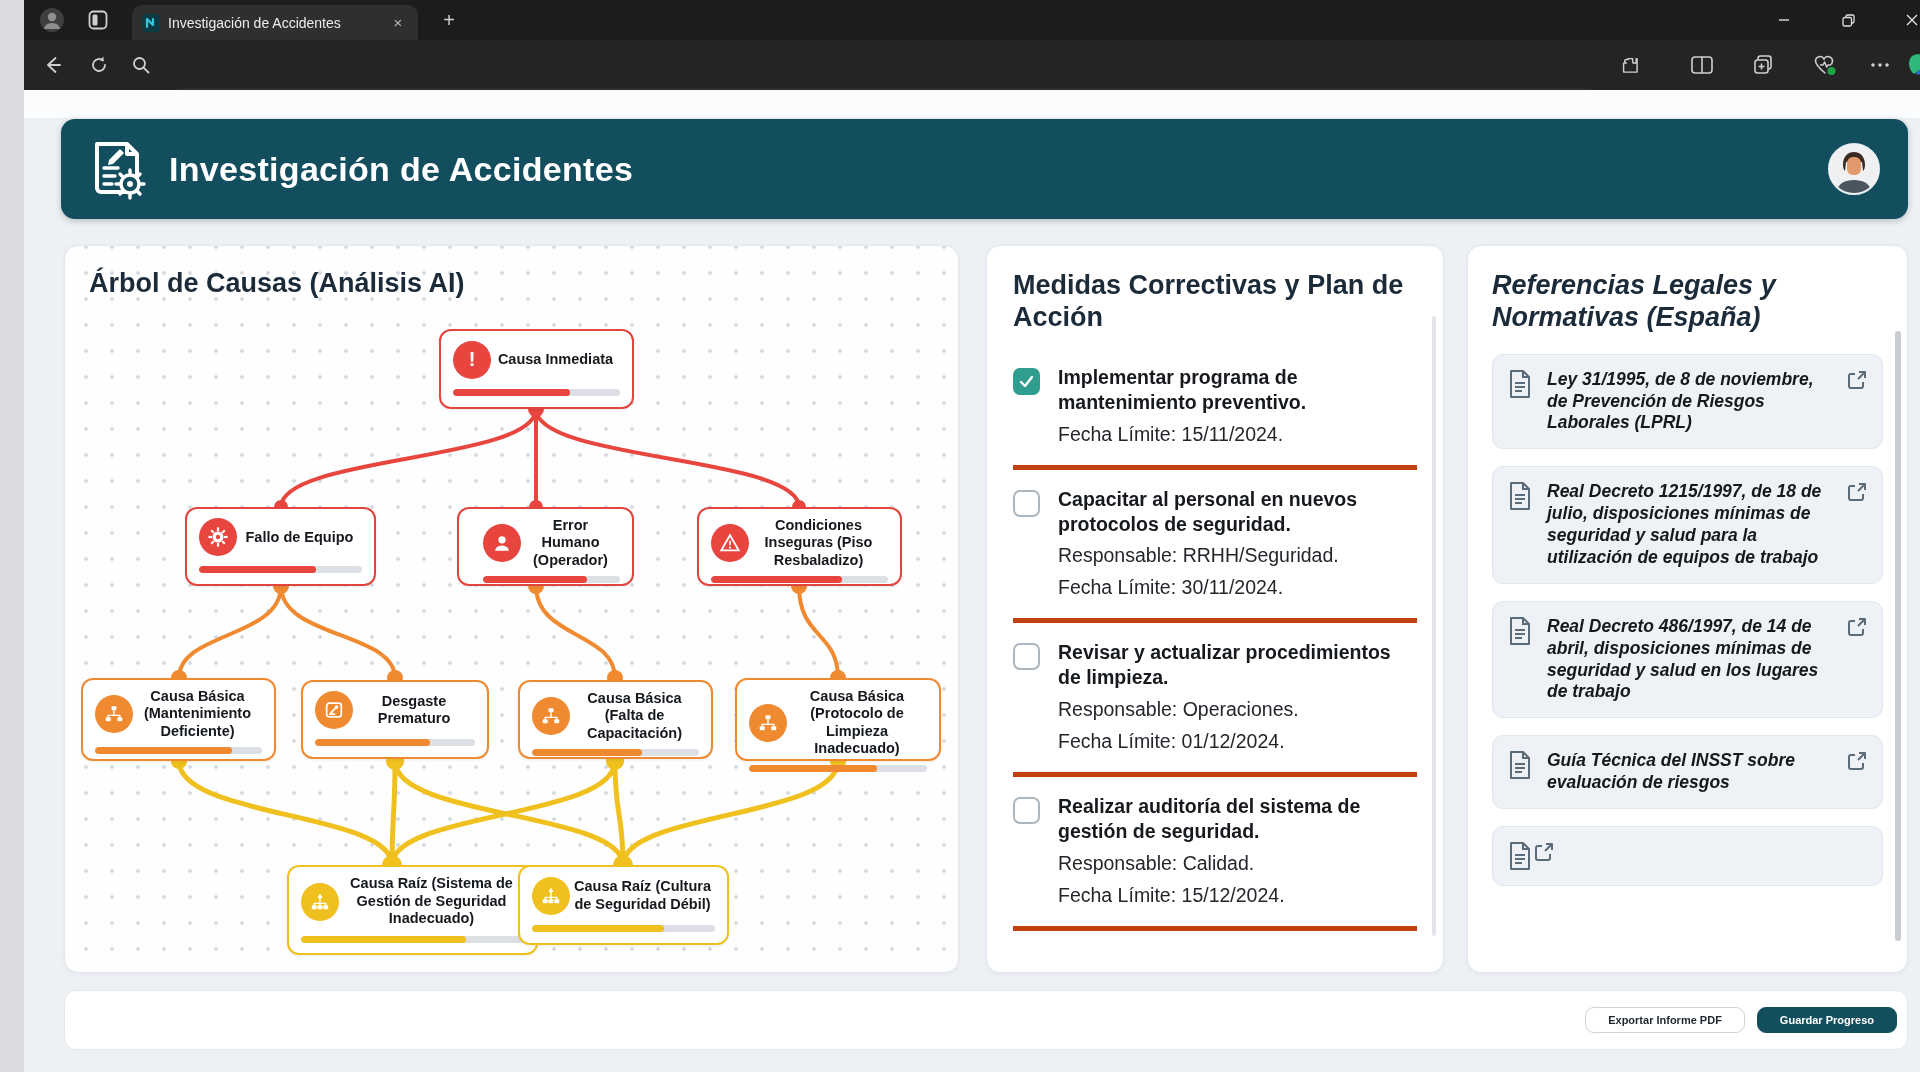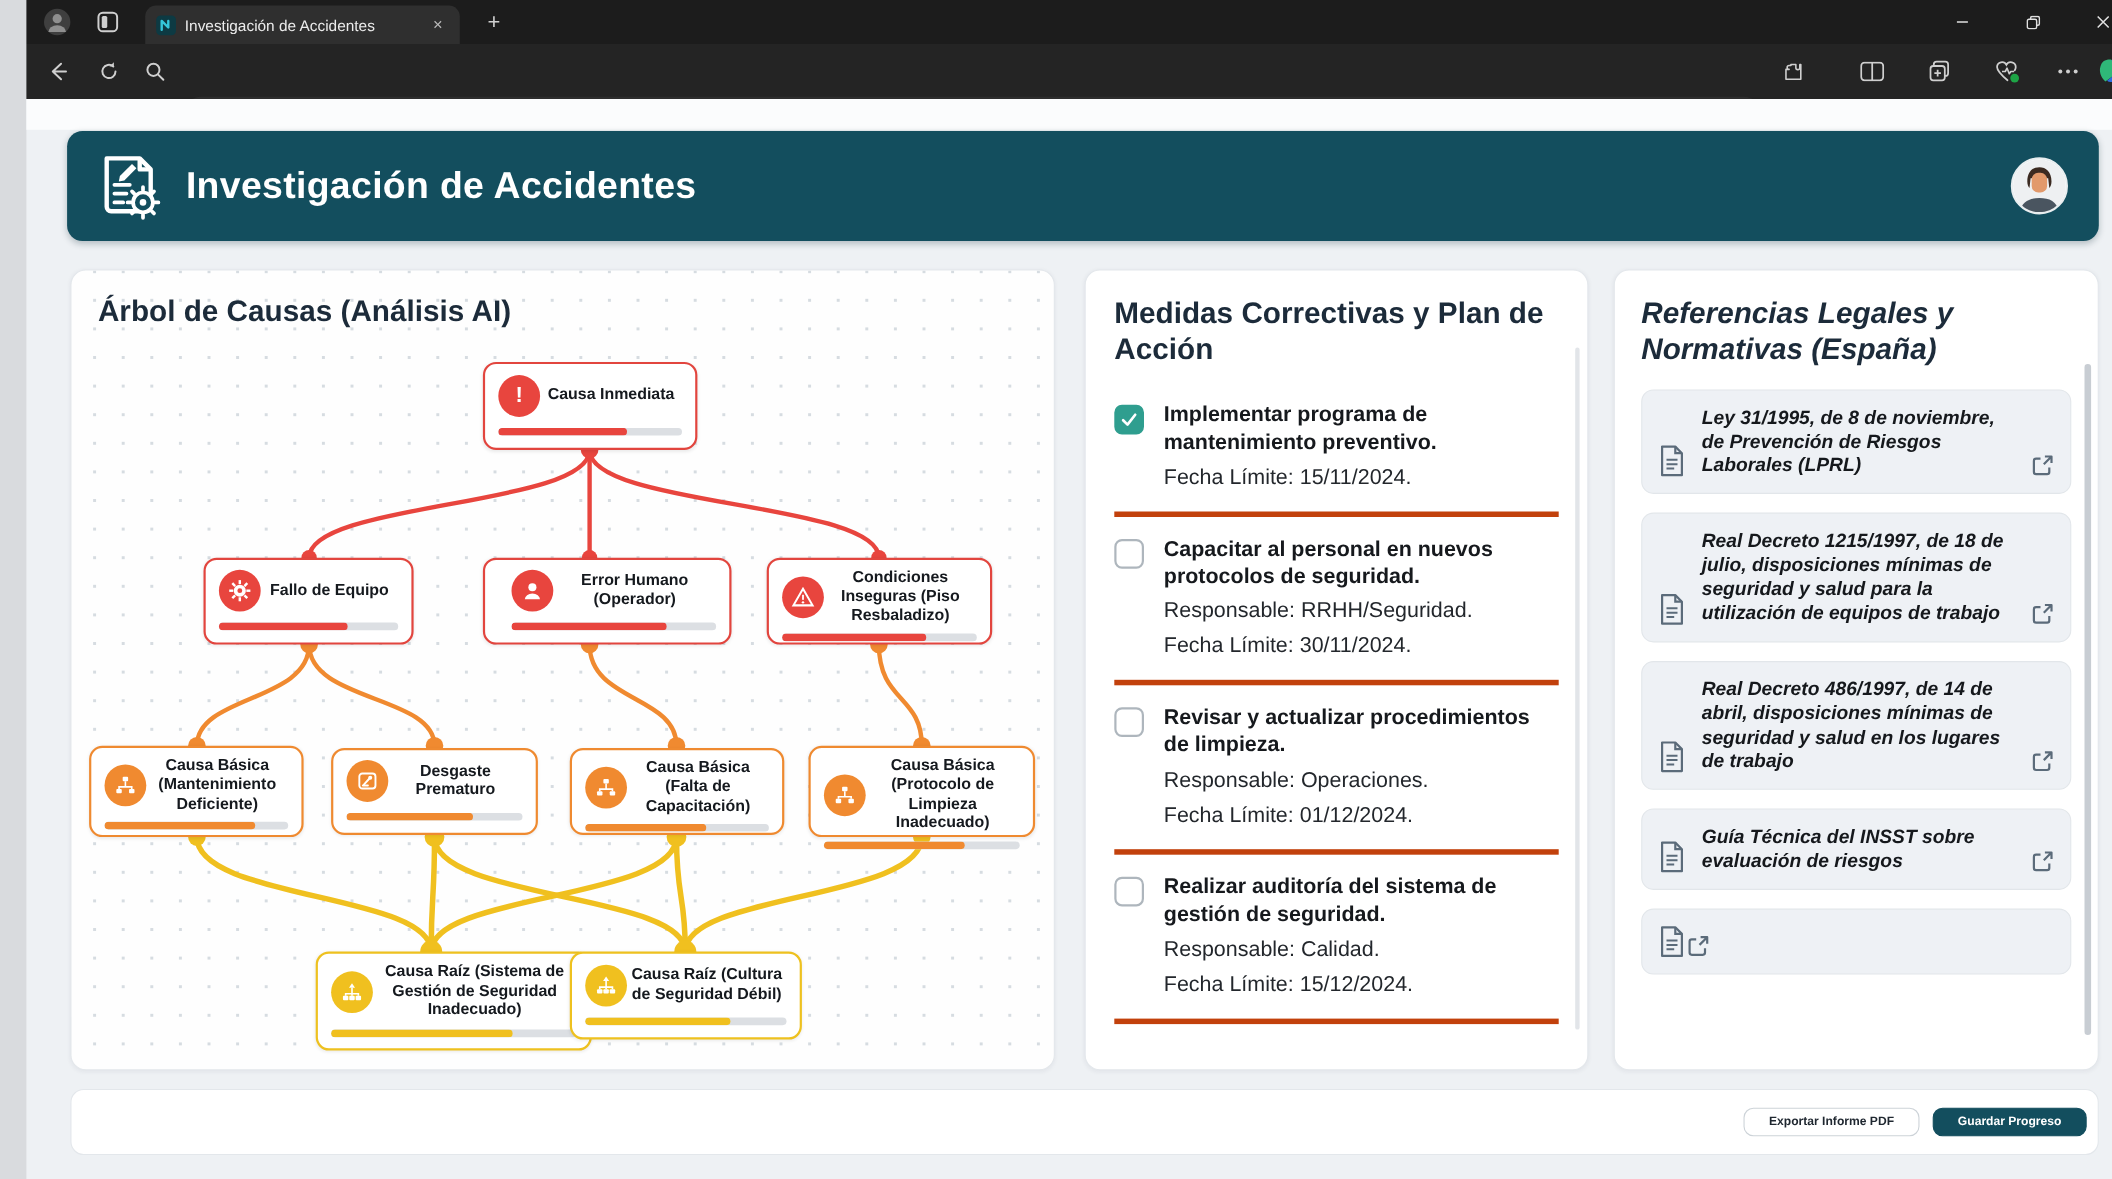--- a/index.html
+++ b/index.html
@@ -58,21 +58,21 @@
   .checkbox { width:27px; height:27px; border-radius:7px; border:2px solid #aeb6bd; background:#fff; flex:none; margin-top:3px; display:flex; align-items:center; justify-content:center; }
   .checkbox.checked { background:#2f9e8f; border-color:#2f9e8f; }
   .checkbox svg { display:none; } .checkbox.checked svg { display:block; }
   .mtext { margin-left:18px; }
   .mtask { font-size:19.5px; font-weight:700; color:#16191d; line-height:1.28; }
   .mmeta { font-size:19.5px; color:#23272c; line-height:1.28; margin-top:7px; }
   .mscroll { position:absolute; right:7px; top:70px; width:4px; height:620px; border-radius:2px; background:#e2e5e9; }
 
   
   .refs-panel { left:1443px; width:441px; padding:24px 24px;font-style:italic; }
-  .refcard { display:flex; align-items:flex-end; background:#eef1f5; border:1px solid #e2e6ea; border-radius:11px; padding:14px 14px; margin-bottom:17px; }
+  .refcard { display:flex; align-items:flex-start; background:#eef1f5; border:1px solid #e2e6ea; border-radius:11px; padding:14px 14px; margin-bottom:17px; }
   .refcard .rtext { flex:1; font-size:17.5px; font-weight:700; color:#15181c; line-height:1.25; margin:0 10px 0 14px; }
   .rscroll { position:absolute; right:6px; top:85px; width:6px; height:610px; border-radius:3px; background:#c8cdd3; }
 
   
   .bottombar { position:absolute; left:40px; top:900px; width:1844px; height:60px; background:#fff; border:1px solid #e3e7eb; border-radius:12px; display:flex; align-items:center; justify-content:flex-end; padding:0 10px; }
   .btn { height:26px; border-radius:9px; font-size:11px; font-weight:700; display:flex; align-items:center; justify-content:center; padding:0 22px; }
   .btn-outline { background:#fff; border:1px solid #cdd3d8; color:#1f2730; margin-right:12px; }
   .btn-primary { background:#134e5e; color:#fff; border:1px solid #134e5e; }
 
   svg { display:block; }
@@ -313,21 +313,21 @@
               </g>
               <circle cx="12" cy="12" r="2.4" fill="#e8453e"></circle>
             </svg>
         </span>
         <span class="nlabel">Fallo de Equipo</span>
         <span class="ptrack">
             <span class="pfill" style="display: block; width: 72%;"></span>
           </span>
       </div>
 
-      <div class="node lvl-red" style="left:374px;top:261px;width:226px;height:79px;padding-left:24px;">
+      <div class="node lvl-red" style="left:392px;top:261px;width:177px;height:79px;padding-left:24px;">
         <span class="nicon">
           <svg width="22" height="22" viewBox="0 0 24 24">
               <circle cx="12" cy="8.5" r="4" fill="#fff"></circle>
               <path d="M4.5 20.5a7.5 5.8 0 0 1 15 0z" fill="#fff"></path>
             </svg>
         </span>
         <span class="nlabel">Error Humano (Operador)</span>
         <span class="ptrack">
             <span class="pfill" style="display: block; width: 76%;"></span>
           </span>

